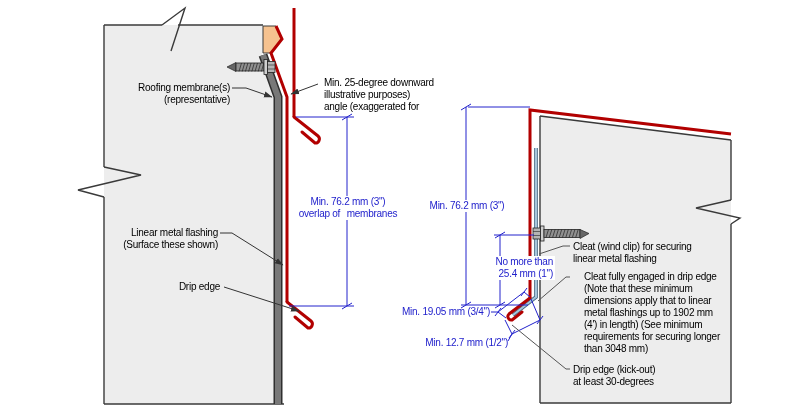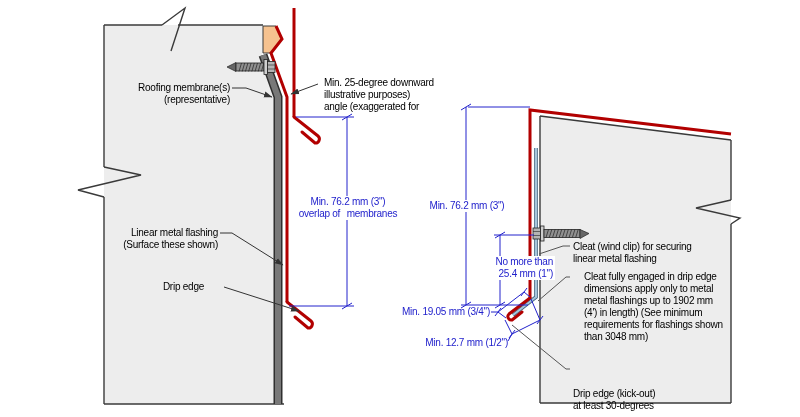--- a/index.html
+++ b/index.html
@@ -151,21 +151,21 @@
 <div class="lbl right" style="left:100px;top:82px;width:130px;">
   <span>Roofing membrane(s)</span>
   <span>(representative)</span>
 </div>
 
 <div class="lbl right" style="left:88px;top:227px;width:130px;">
   <span>Linear metal flashing</span>
   <span>(Surface these shown)</span>
 </div>
 
-<div class="lbl right" style="left:104px;top:281px;width:100px;">
+<div class="lbl right" style="left:120px;top:281px;width:100px;">
   <span>Drip edge</span>
 </div>
 
 <div class="lbl" style="left:324px;top:77px;width:150px;">
   <span>Min. 25-degree downward</span>
   <span>illustrative purposes)</span>
   <span>angle (exaggerated for</span>
 </div>
 
 <div class="lbl center dim masked" style="left:288px;top:196px;width:120px;">
@@ -191,23 +191,24 @@
   <span>Min. 12.7 mm (1/2")</span>
 </div>
 
 <div class="lbl" style="left:573px;top:241px;width:160px;">
   <span>Cleat (wind clip) for securing</span>
   <span>linear metal flashing</span>
 </div>
 
 <div class="lbl" style="left:573px;top:271px;width:165px;margin-left:11px;">
   <span>Cleat fully engaged in drip edge</span>
-  <span>dimensions apply only to metal</span>
+  <span>(Note that these minimum</span>
+  <span>dimensions apply that to linear</span>
   <span>metal flashings up to 1902 mm</span>
   <span>(4') in length) (See minimum</span>
-  <span>requirements for flashings shown</span>
+  <span>requirements for securing longer</span>
   <span>than 3048 mm)</span>
 </div>
 
-<div class="lbl" style="left:573px;top:364px;width:140px;margin-top:24px;">
+<div class="lbl" style="left:573px;top:364px;width:140px;">
   <span>Drip edge (kick-out)</span>
   <span>at least 30-degrees</span>
 </div>
 
 </body></html>

